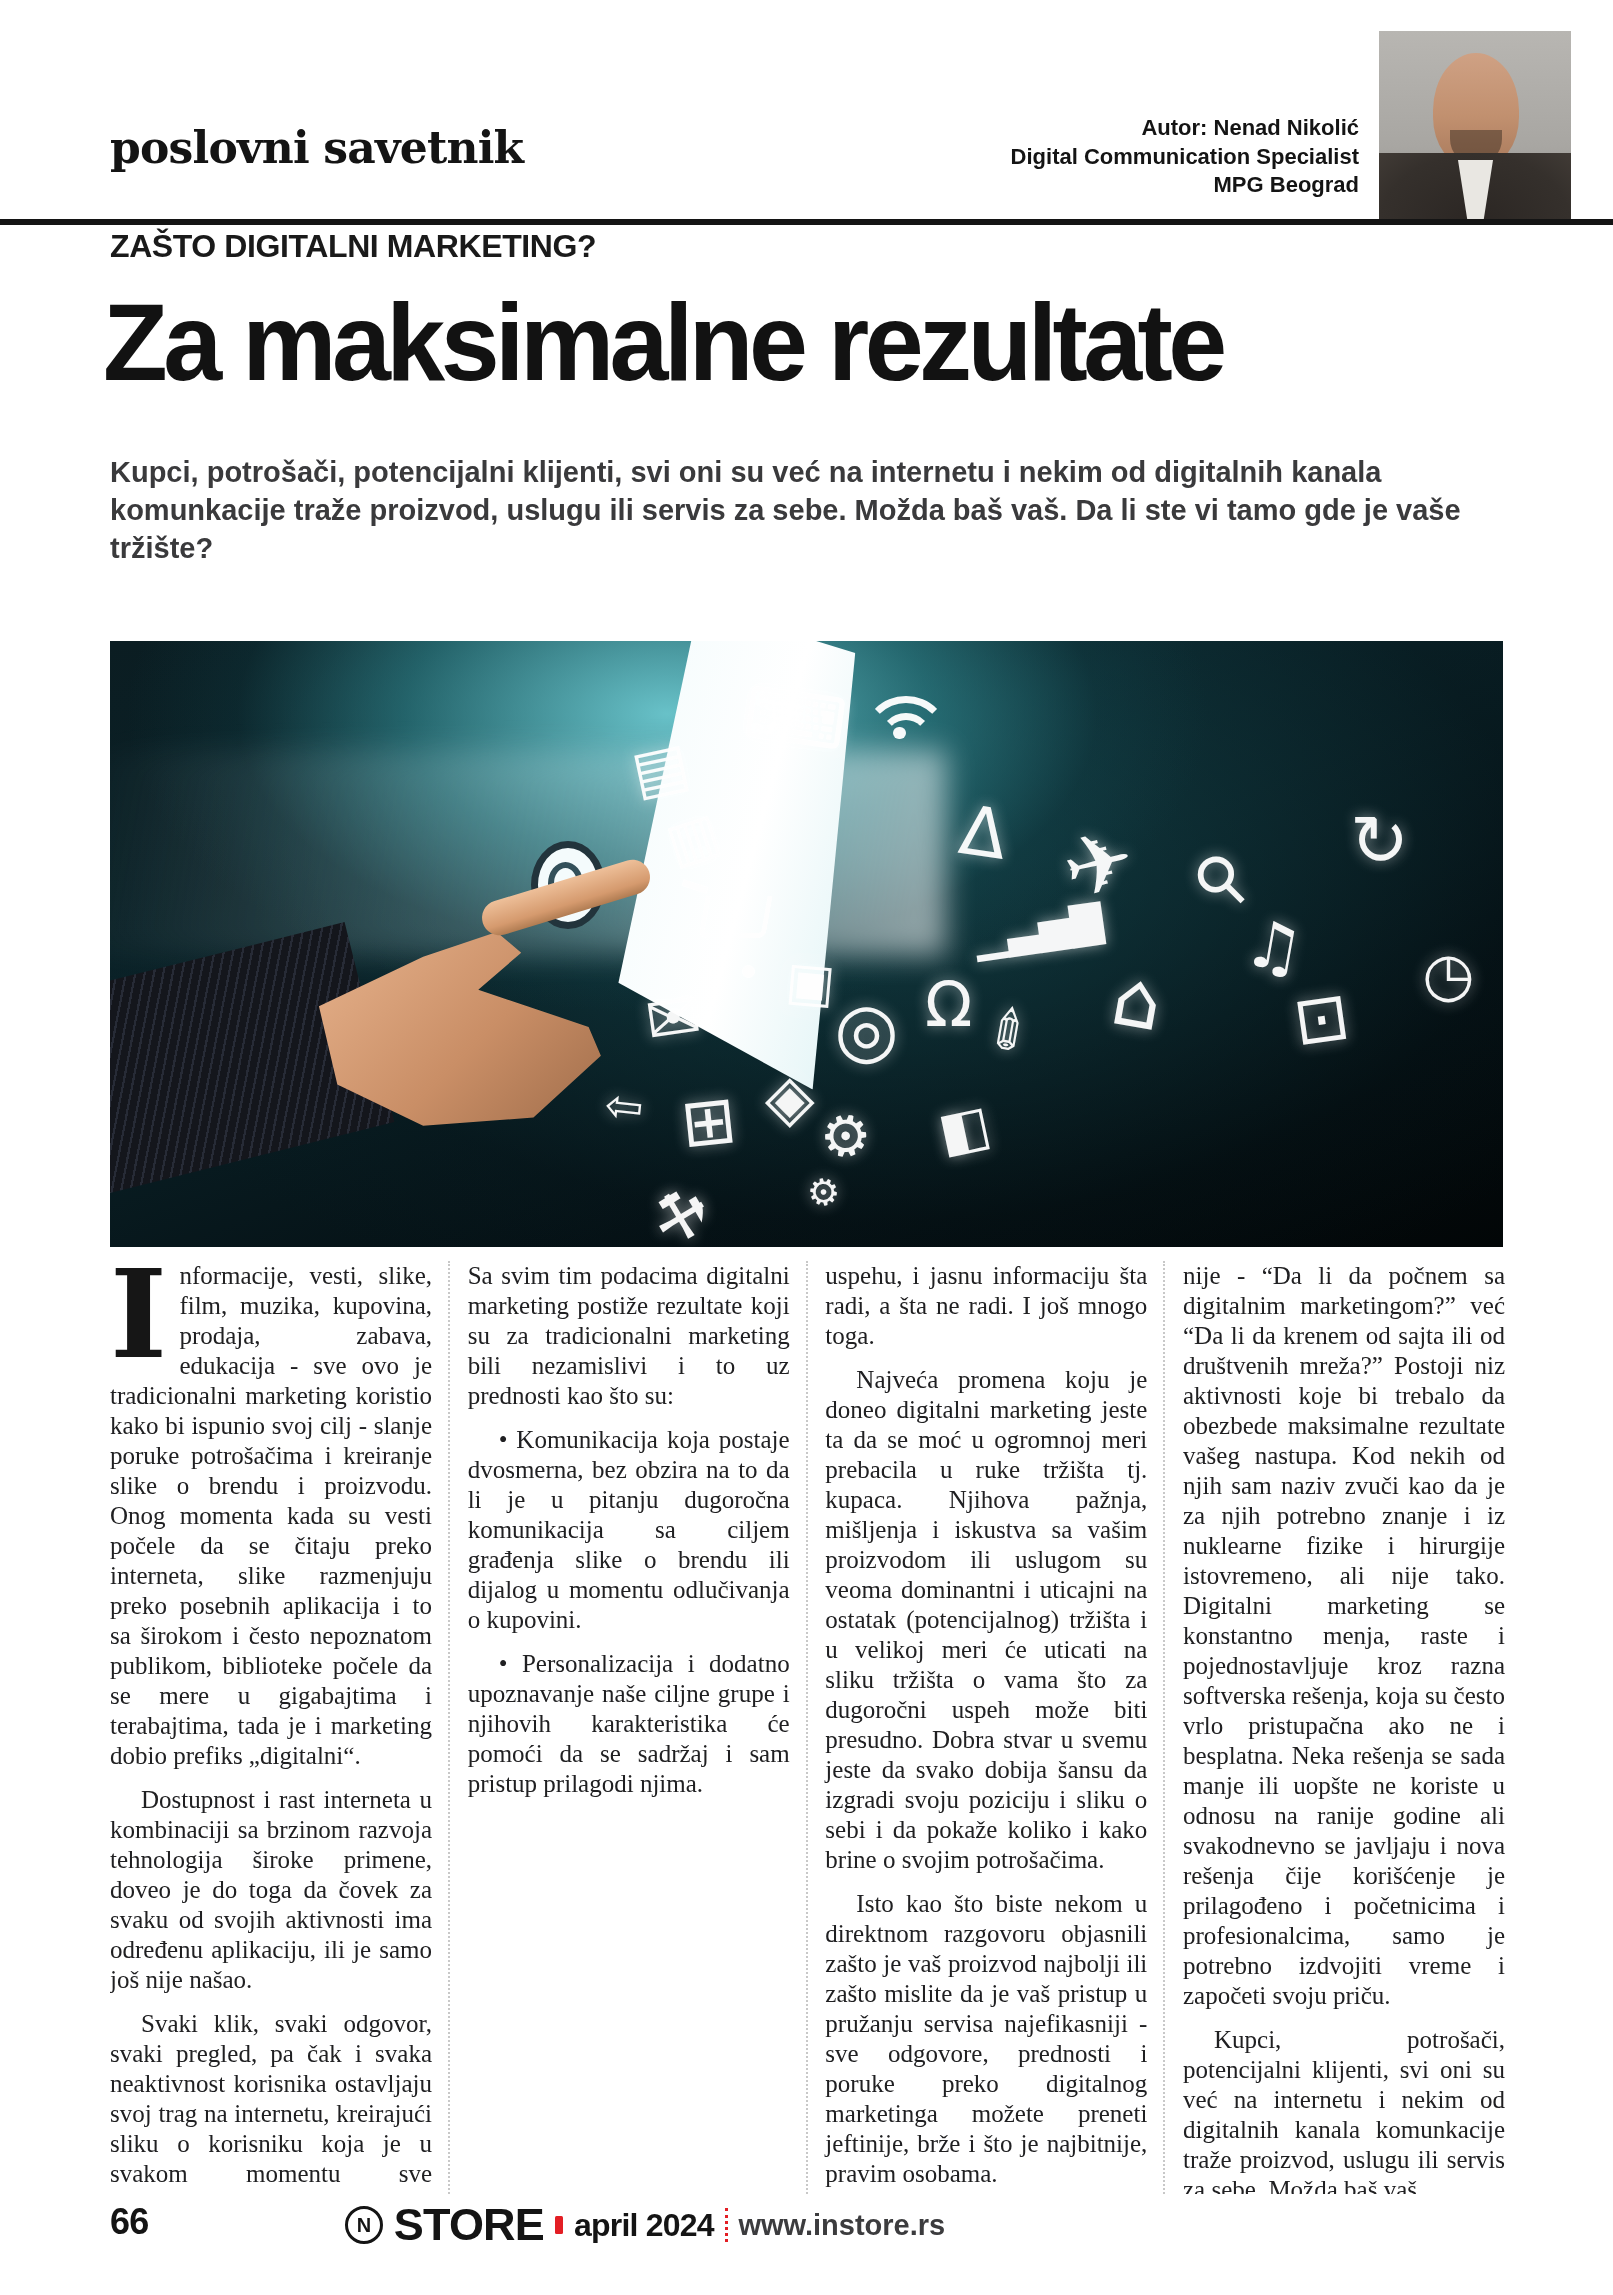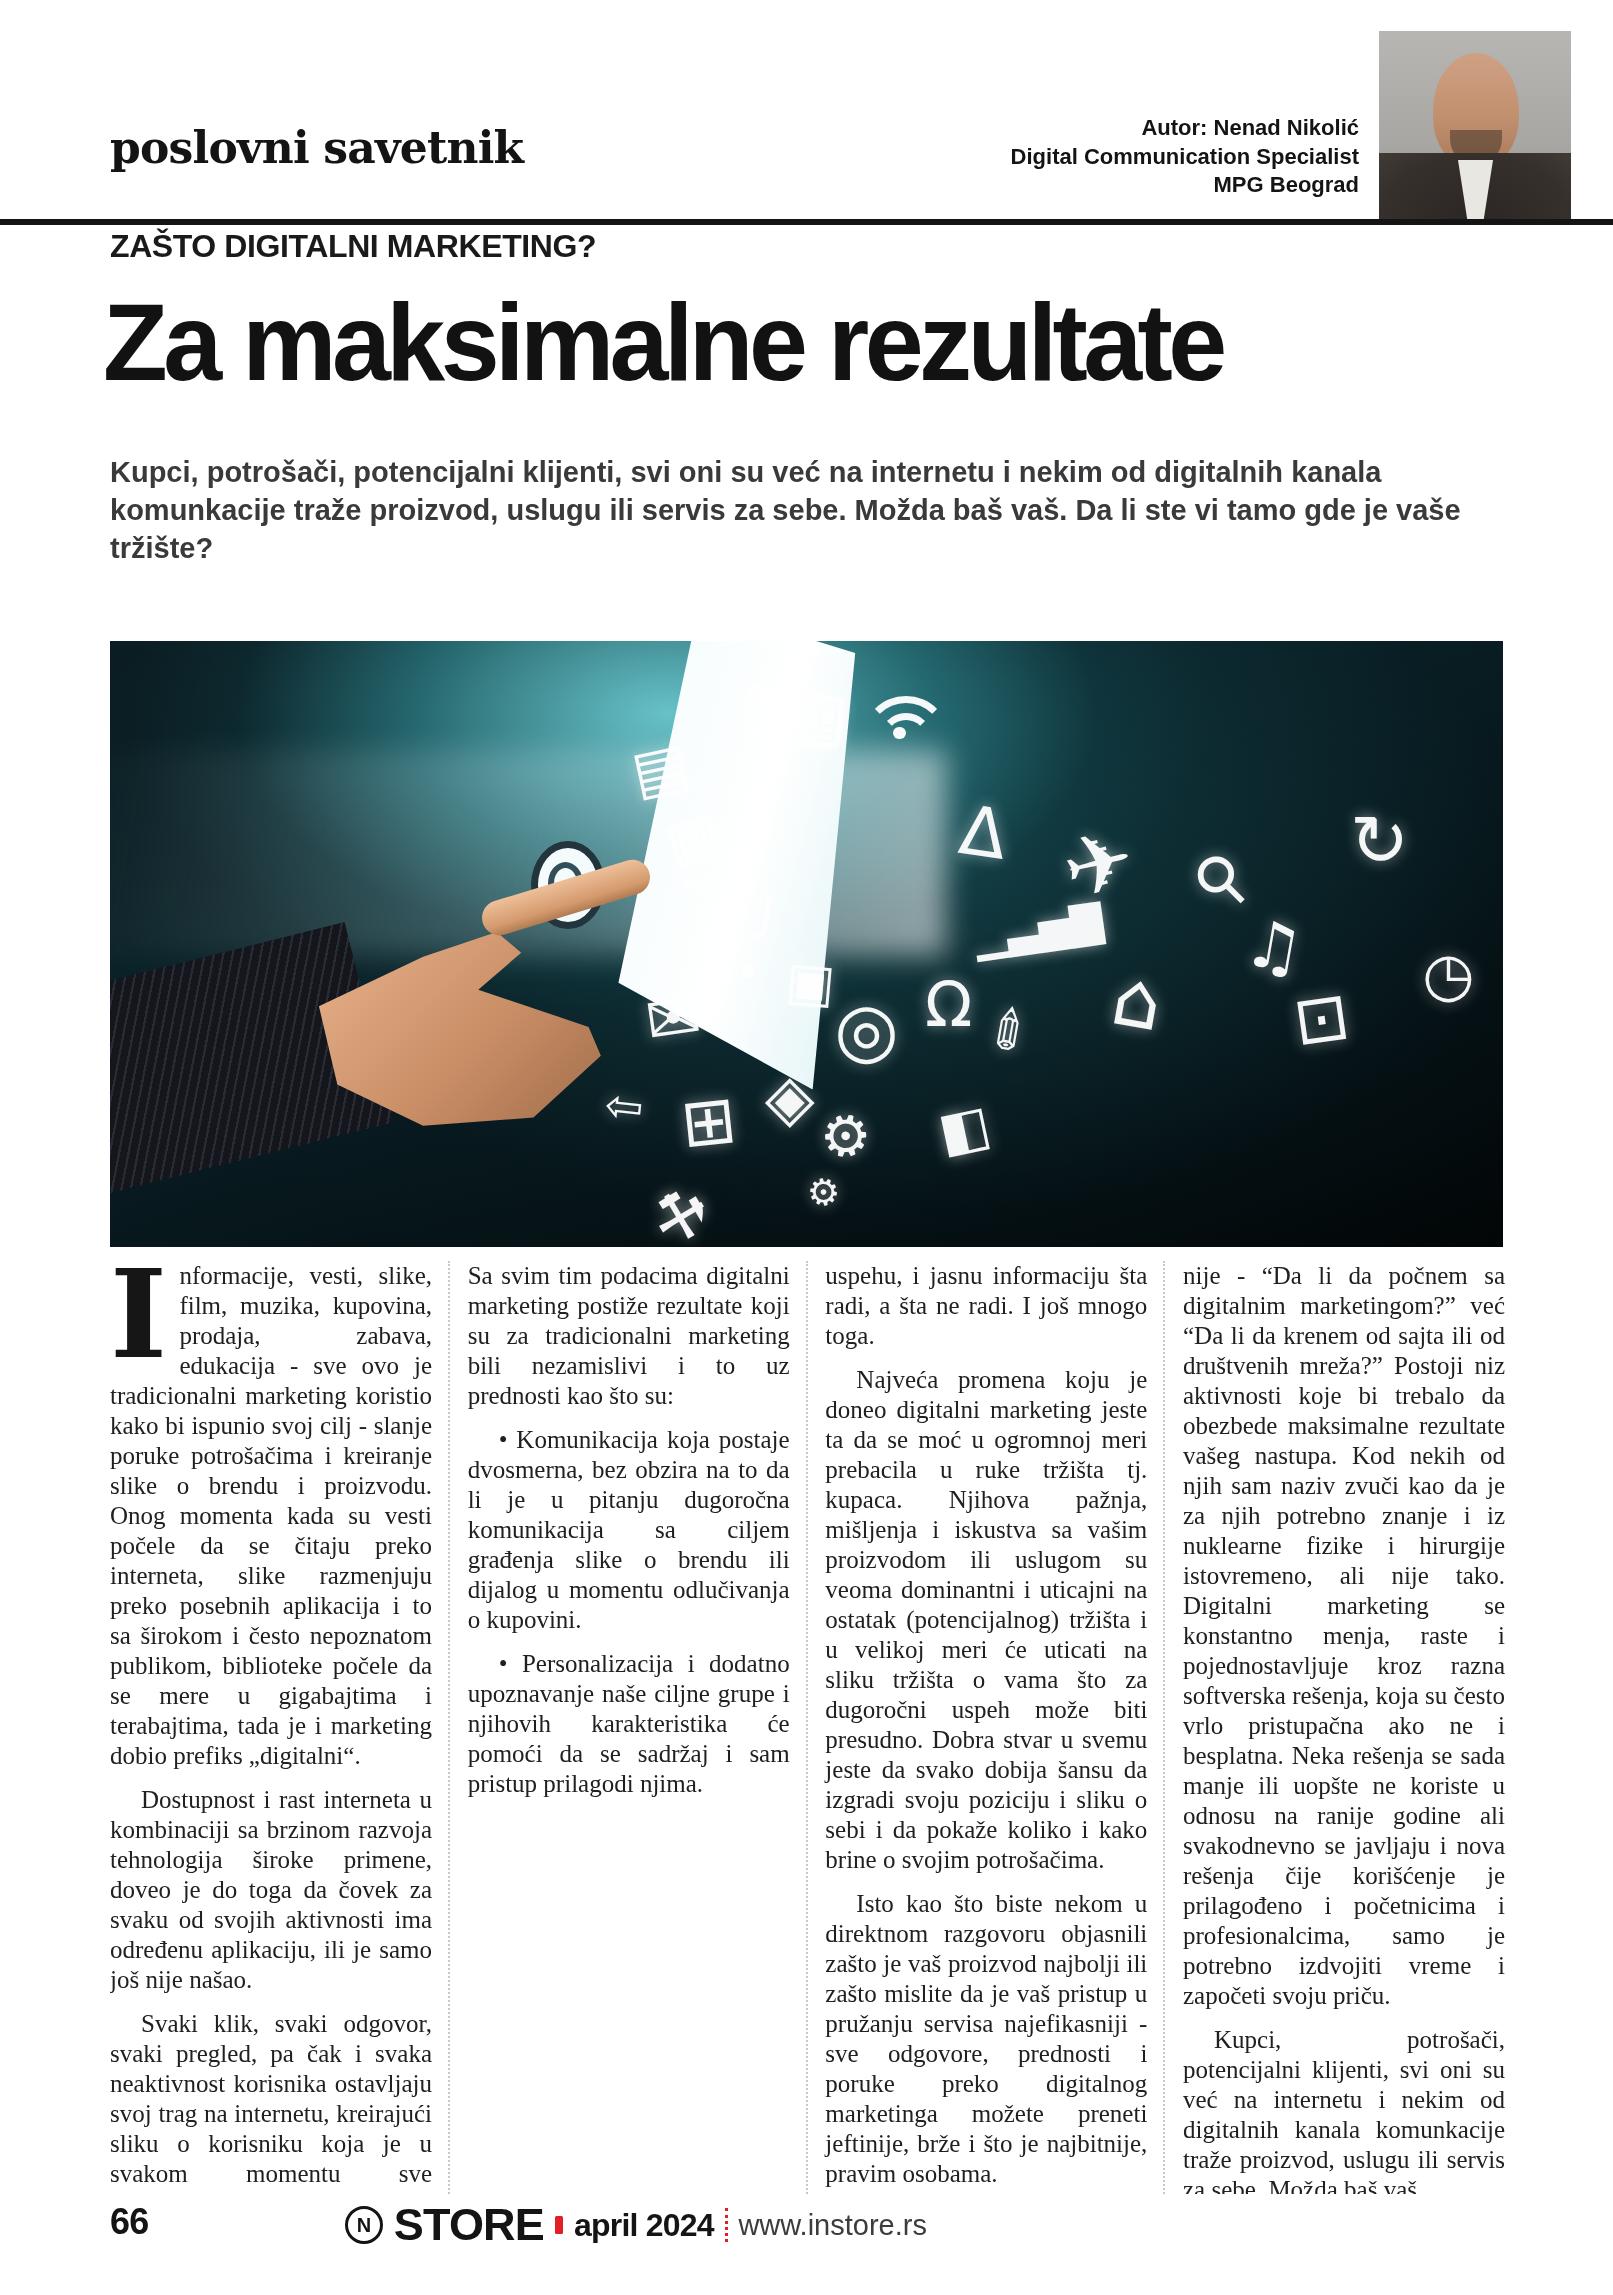--- a/index.html
+++ b/index.html
@@ -89,21 +89,21 @@
        font-family:"Liberation Sans",sans-serif;color:#141414;}
   .pageno{position:absolute;left:110px;top:1.5px;font-size:36px;font-weight:700;letter-spacing:-0.8px;}
   .brand{position:absolute;left:345px;top:0;display:flex;align-items:center;gap:10.8px;}
   .logo-circle{width:32px;height:32px;border:3.8px solid #141414;border-radius:50%;
        display:flex;align-items:center;justify-content:center;
        font-weight:700;font-size:20px;font-family:"Liberation Sans",sans-serif;}
   .brand-store{font-size:45px;font-weight:700;letter-spacing:-0.8px;}
   .red-tick{width:8.5px;height:18.5px;background:#e31e24;border-radius:1.5px;}
   .brand-issue{font-size:32px;font-weight:700;letter-spacing:-0.8px;}
   .dotline{width:0;height:34px;border-left:3.8px dotted #e31e24;}
-  .brand-site{font-size:29px;font-weight:400;color:#3c3c3e;}
+  .brand-site{font-size:29px;font-weight:700;color:#3c3c3e;}
 </style>
 </head>
 <body>
 
 <div class="page">
 
   <div class="section-title">poslovni savetnik</div>
   <div class="author-block">
     <div>Autor: Nenad Nikolić</div>
     <div>Digital Communication Specialist</div>

